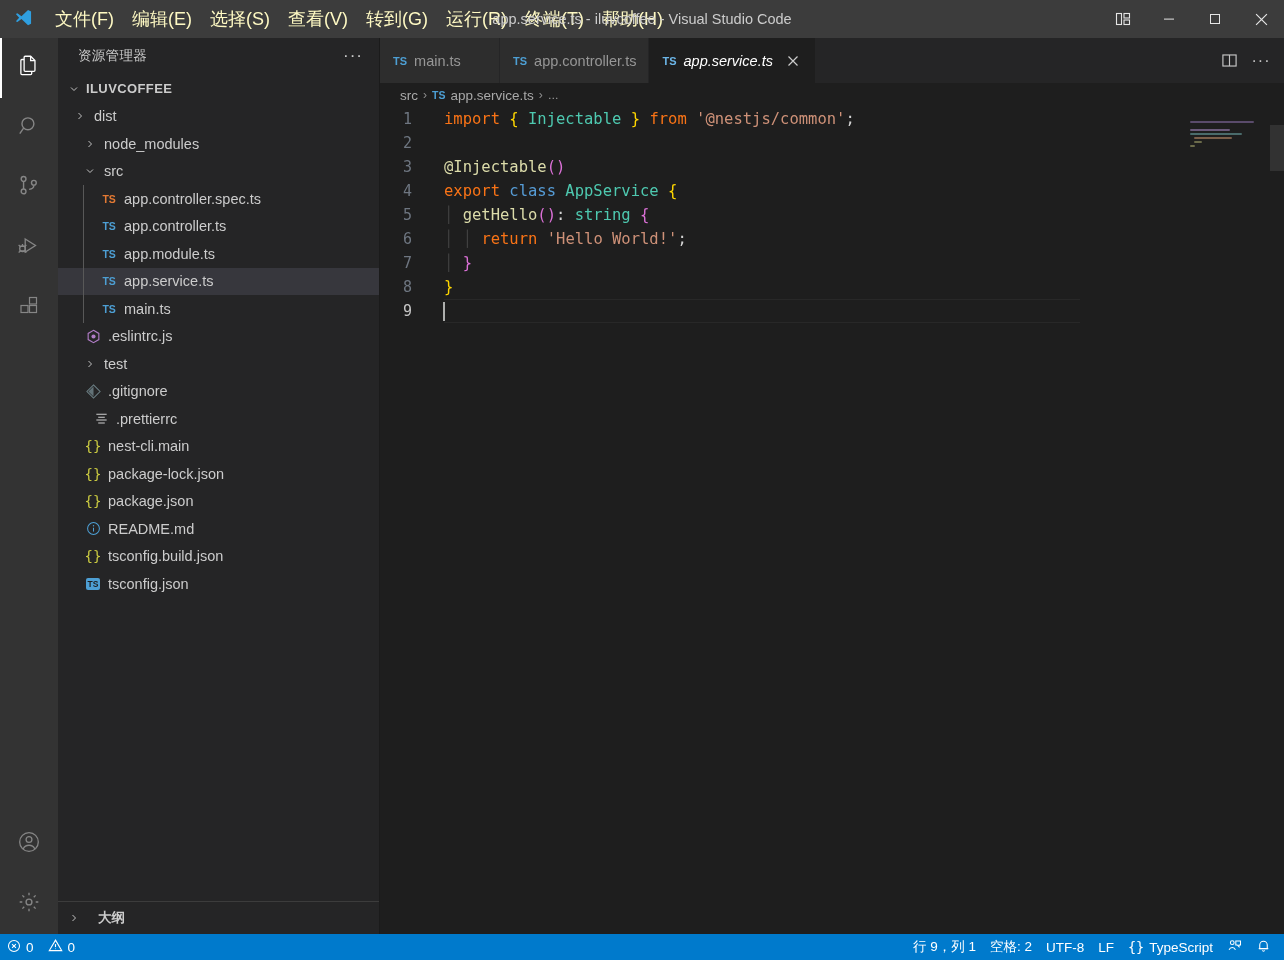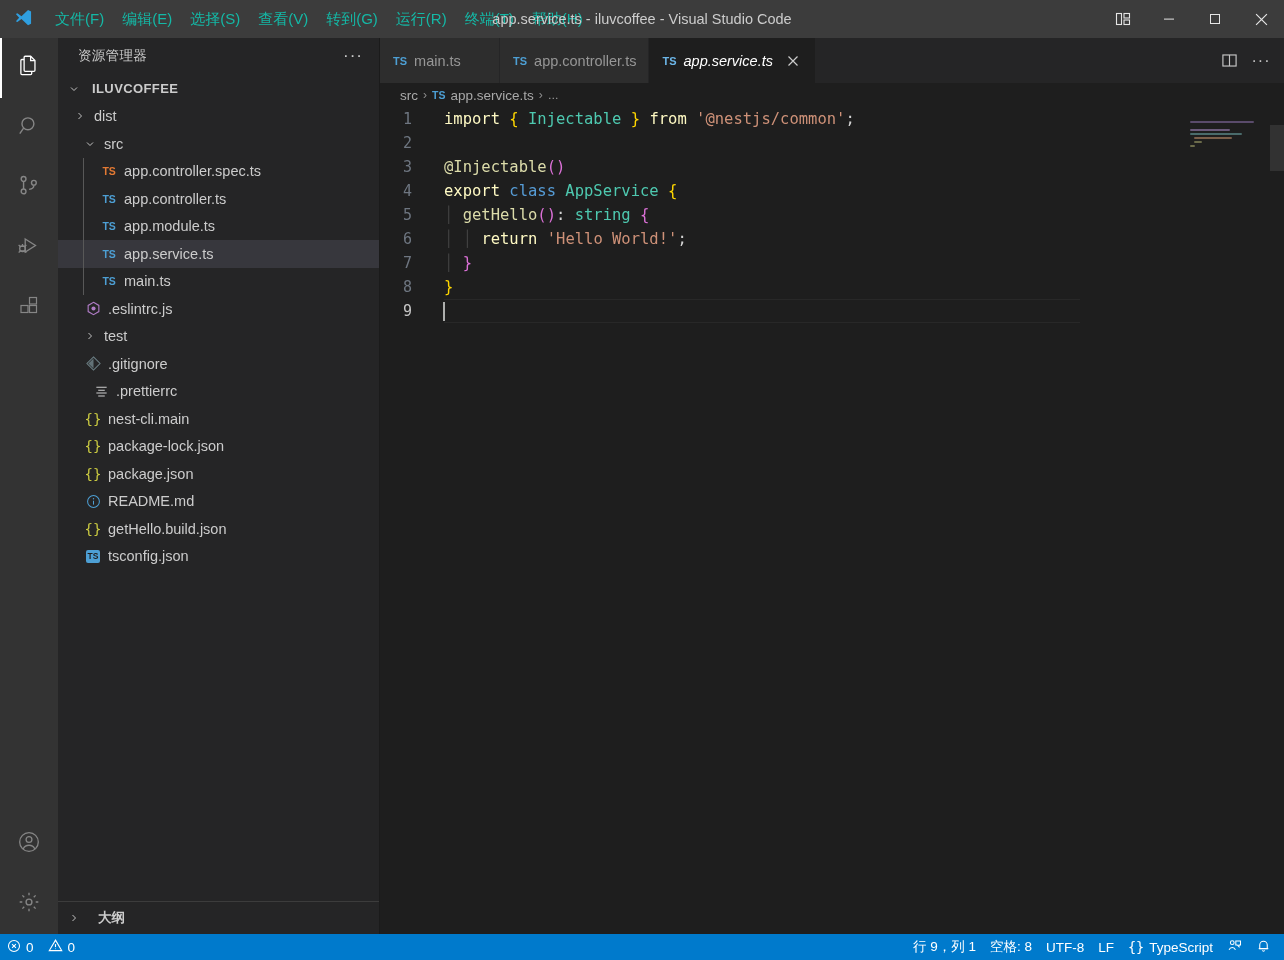--- a/index.html
+++ b/index.html
@@ -13,21 +13,21 @@
   #app { width: 1284px; height: 960px; display: flex; flex-direction: column; }
 
   
   .titlebar {
     height: 38px; background: #3c3c3c; color: #cccccc;
     display: flex; align-items: center; flex: 0 0 38px; position: relative;
   }
   .vs-logo { width: 46px; height: 38px; display: flex; align-items: center; justify-content: center; }
   .menu { display: flex; align-items: center; height: 38px; }
   .menu-item {
-    font-size: 15px; color: #14b8a6; padding: 0 9px; height: 38px;
+    font-size: 18px; color: #fef9c3; padding: 0 9px; height: 38px;
     display: flex; align-items: center; cursor: default; white-space: nowrap;
   }
   .win-title {
     position: absolute; left: 0; right: 0; text-align: center;
     font-size: 14.5px; color: #cccccc; pointer-events: none;
   }
   .win-ctrls { margin-left: auto; display: flex; height: 38px; z-index: 2; }
   .win-btn { width: 46px; height: 38px; display: flex; align-items: center; justify-content: center; color: #e5e5e5; }
   .layout-btn { width: 46px; height: 38px; display: flex; align-items: center; justify-content: center; color: #e5e5e5; }
 
@@ -121,21 +121,21 @@
     position: absolute; left: 64px; right: 102px; top: 0; height: 24px;
     border-top: 1px solid #282828; border-bottom: 1px solid #282828; pointer-events: none;
   }
   .cursor {
     display: inline-block; width: 2px; height: 19px; background: #aeafad;
     vertical-align: middle; margin-left: -1px;
   }
   .ind-guide { color: #404040; }
 
   
-  .kw   { color: #fef9c3; }
+  .kw   { color: #f97316; }
   .kw2  { color: #569cd6; }
   .type { color: #4ec9b0; }
   .fn   { color: #dcdcaa; }
   .str  { color: #ce9178; }
   .br1  { color: #ffd700; }
   .br2  { color: #da70d6; }
   .pl   { color: #d4d4d4; }
 
   
   .minimap { width: 102px; flex: 0 0 102px; position: relative; background: #1e1e1e; }
@@ -280,32 +280,40 @@
       </div>
 
       <div class="tree">
 
         <div class="row root">
           <span class="twisty">
             <svg width="12" height="12" viewBox="0 0 16 16" fill="none" stroke="currentColor" stroke-width="1.3">
                 <path d="M4 6l4 4 4-4"></path>
               </svg>
           </span>
-          <span style="margin-left:10px">ILUVCOFFEE</span>
+          <span style="margin-left:4px">ILUVCOFFEE</span>
         </div>
 
         <div class="row" style="padding-left:14px">
           <span class="twisty">
             <svg width="12" height="12" viewBox="0 0 16 16" fill="none" stroke="currentColor" stroke-width="1.3">
                 <path d="M6 4l4 4-4 4"></path>
               </svg>
           </span>
           <span style="margin-left:6px">dist</span>
         </div>
 
+        <div class="row" style="padding-left:24px">
+          <span class="twisty">
+            <svg width="12" height="12" viewBox="0 0 16 16" fill="none" stroke="currentColor" stroke-width="1.3">
+                <path d="M6 4l4 4-4 4"></path>
+              </svg>
+          </span>
+          <span style="margin-left:6px">node_modules</span>
+        </div>
 
         <div class="row" style="padding-left:24px">
           <span class="twisty">
             <svg width="12" height="12" viewBox="0 0 16 16" fill="none" stroke="currentColor" stroke-width="1.3">
                 <path d="M4 6l4 4 4-4"></path>
               </svg>
           </span>
           <span style="margin-left:6px">src</span>
         </div>
 
@@ -405,21 +413,21 @@
                 <path d="M8 7.2v4.1"></path>
                 <circle cx="8" cy="5.1" r=".75" fill="#4d9fd4" stroke="none"></circle>
             </svg>
           </span>
           <span>README.md</span>
         </div>
         <div class="row" style="padding-left:24px">
           <span class="ficon">
             <span style="color:#cbcb41;font-family:'DejaVu Sans Mono',monospace;font-size:14px;">{}</span>
           </span>
-          <span>getHello.build.json</span>
+          <span>tsconfig.build.json</span>
         </div>
         <div class="row" style="padding-left:24px">
           <span class="ficon">
             <span style="display:inline-block;background:#4d9fd4;color:#1e1e1e;font-size:8.5px;font-weight:bold;padding:2px 2px;border-radius:2px;line-height:1;">TS</span>
           </span>
           <span>tsconfig.json</span>
         </div>
       </div>
 
       <div class="outline-bar">
@@ -508,21 +516,21 @@
             <path d="M8 2.3 14.6 13.4H1.4Z"></path>
               <path d="M8 6.5v3.2"></path>
               <circle cx="8" cy="11.4" r=".5" fill="#fff" stroke="none"></circle>
           </svg>
         </span>
         <span>0</span>
       </div>
     </div>
     <div class="sb-right">
       <div class="sb-item">行 9，列 1</div>
-      <div class="sb-item">空格: 8</div>
+      <div class="sb-item">空格: 2</div>
       <div class="sb-item">UTF-8</div>
       <div class="sb-item">LF</div>
       <div class="sb-item">
         <span style="font-family:'DejaVu Sans Mono',monospace;">{}</span>
         <span>TypeScript</span>
       </div>
       <div class="sb-item">
         <span>
           <svg width="15" height="15" viewBox="0 0 16 16" fill="none" stroke="#ffffff" stroke-width="1.1">
             <circle cx="5.6" cy="5" r="2"></circle>

